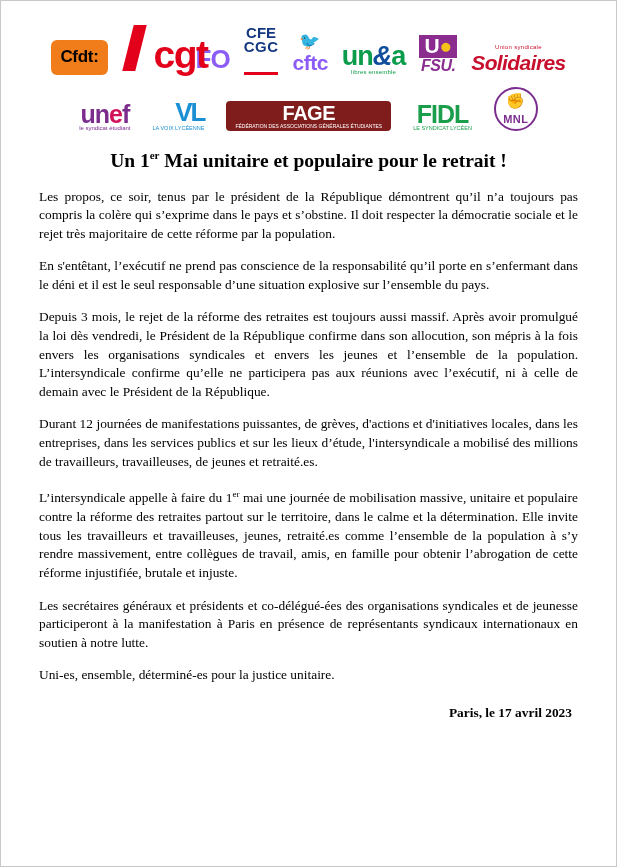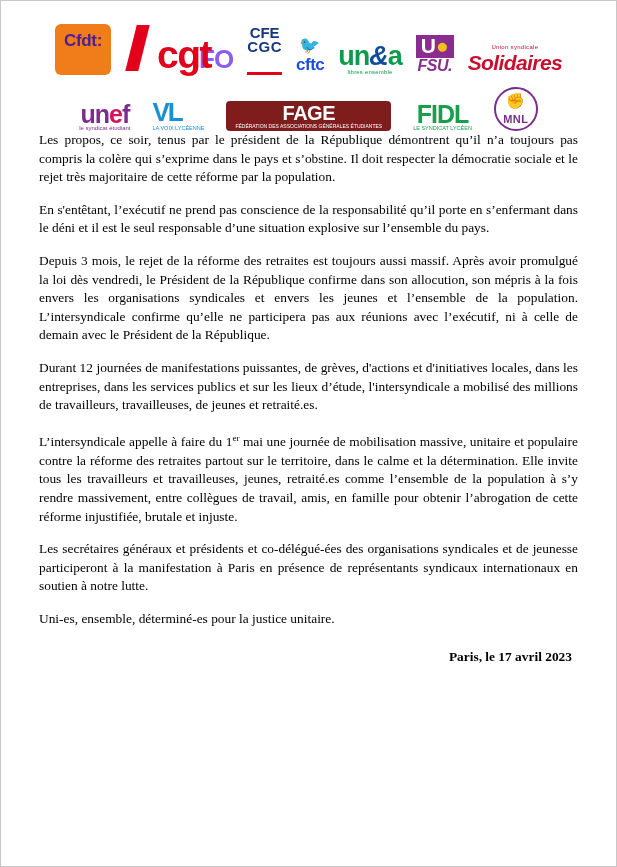--- a/index.html
+++ b/index.html
@@ -34,26 +34,26 @@
     flex-wrap: nowrap;
   }
   .logo-row.row1 { height: 58px; margin-top: 6px; }
   .logo-row.row2 { height: 46px; margin-top: 10px; gap: 22px; }
 
   .logo { display: flex; align-items: center; justify-content: center; }
 
   
   .cfdt {
     background: #f07d1a;
-    color: #4c1d95;
+    color: #000000;
     font-family: "Liberation Sans", sans-serif;
     font-weight: bold;
     font-size: 17px;
     border-radius: 6px;
-    padding: 7px 9px 24px 9px;
+    padding: 7px 9px 8px 9px;
     letter-spacing: -0.3px;
   }
   
   .cgt {
     position: relative;
     width: 60px;
     height: 50px;
     font-family: "Liberation Sans", sans-serif;
   }
   .cgt .slash {
@@ -96,23 +96,23 @@
     position: relative;
     text-align: center;
     font-family: "Liberation Sans", sans-serif;
   }
   .cftc .bird {
     font-size: 17px;
     color: #0aa3dc;
     line-height: 12px;
   }
   .cftc .txt {
-    font-size: 17px;
-    font-weight: bold;
-    color: #1d4ed8;
+    font-size: 21px;
+    font-weight: bold;
+    color: #8b5cf6;
     letter-spacing: -0.5px;
   }
   
   .unsa {
     position: relative;
     font-family: "Liberation Sans", sans-serif;
     text-align: center;
   }
   .unsa .main {
     font-size: 27px;
@@ -170,21 +170,21 @@
   .unef { text-align: center; font-family: "Liberation Sans", sans-serif; }
   .unef .main {
     font-size: 25px;
     font-weight: bold;
     color: #7b2d8e;
     letter-spacing: -1px;
   }
   .unef .main .amp { color: #d4145a; }
   .unef .sub { font-size: 6px; color: #7b2d8e; margin-top: -4px; }
   
-  .vl { text-align: left; font-family: "Liberation Sans", sans-serif; }
+  .vl { text-align: right; font-family: "Liberation Sans", sans-serif; }
   .vl .glyph {
     font-size: 26px;
     font-weight: bold;
     color: #1b8fd4;
     letter-spacing: -2px;
   }
   .vl .sub { font-size: 5.5px; color: #1b8fd4; margin-top: -3px; }
   
   .fage {
     background: #7f1d1d;
@@ -360,20 +360,23 @@
 
     <div class="logo">
       <span class="mnl">
         <span class="fist">✊</span>
         <span class="txt">MNL</span>
       </span>
     </div>
 
   </div>
 
+  <h1 class="doc-title">
+    <span>Un 1</span><sup>er</sup><span> Mai unitaire et populaire pour le retrait !</span>
+  </h1>
 
   <p class="para">Les propos, ce soir, tenus par le président de la République démontrent qu’il n’a toujours pas compris la colère qui s’exprime dans le pays et s’obstine. Il doit respecter la démocratie sociale et le rejet très majoritaire de cette réforme par la population.</p>
   <p class="para">En s'entêtant, l’exécutif ne prend pas conscience de la responsabilité qu’il porte en s’enfermant dans le déni et il est le seul responsable d’une situation explosive sur l’ensemble du pays.</p>
   <p class="para">Depuis 3 mois, le rejet de la réforme des retraites est toujours aussi massif. Après avoir promulgué la loi dès vendredi, le Président de la République confirme dans son allocution, son mépris à la fois envers les organisations syndicales et envers les jeunes et l’ensemble de la population. L’intersyndicale confirme qu’elle ne participera pas aux réunions avec l’exécutif, ni à celle de demain avec le Président de la République.</p>
   <p class="para">Durant 12 journées de manifestations puissantes, de grèves, d'actions et d'initiatives locales, dans les entreprises, dans les services publics et sur les lieux d’étude, l'intersyndicale a mobilisé des millions de travailleurs, travailleuses, de jeunes et retraité.es.</p>
 
   <p class="para">
     <span>L’intersyndicale appelle à faire du 1</span><sup>er</sup><span> mai une journée de mobilisation massive, unitaire et populaire contre la réforme des retraites partout sur le territoire, dans le calme et la détermination. Elle invite tous les travailleurs et travailleuses, jeunes, retraité.es comme l’ensemble de la population à s’y rendre massivement, entre collègues de travail, amis, en famille pour obtenir l’abrogation de cette réforme injustifiée, brutale et injuste.</span>
   </p>
 

